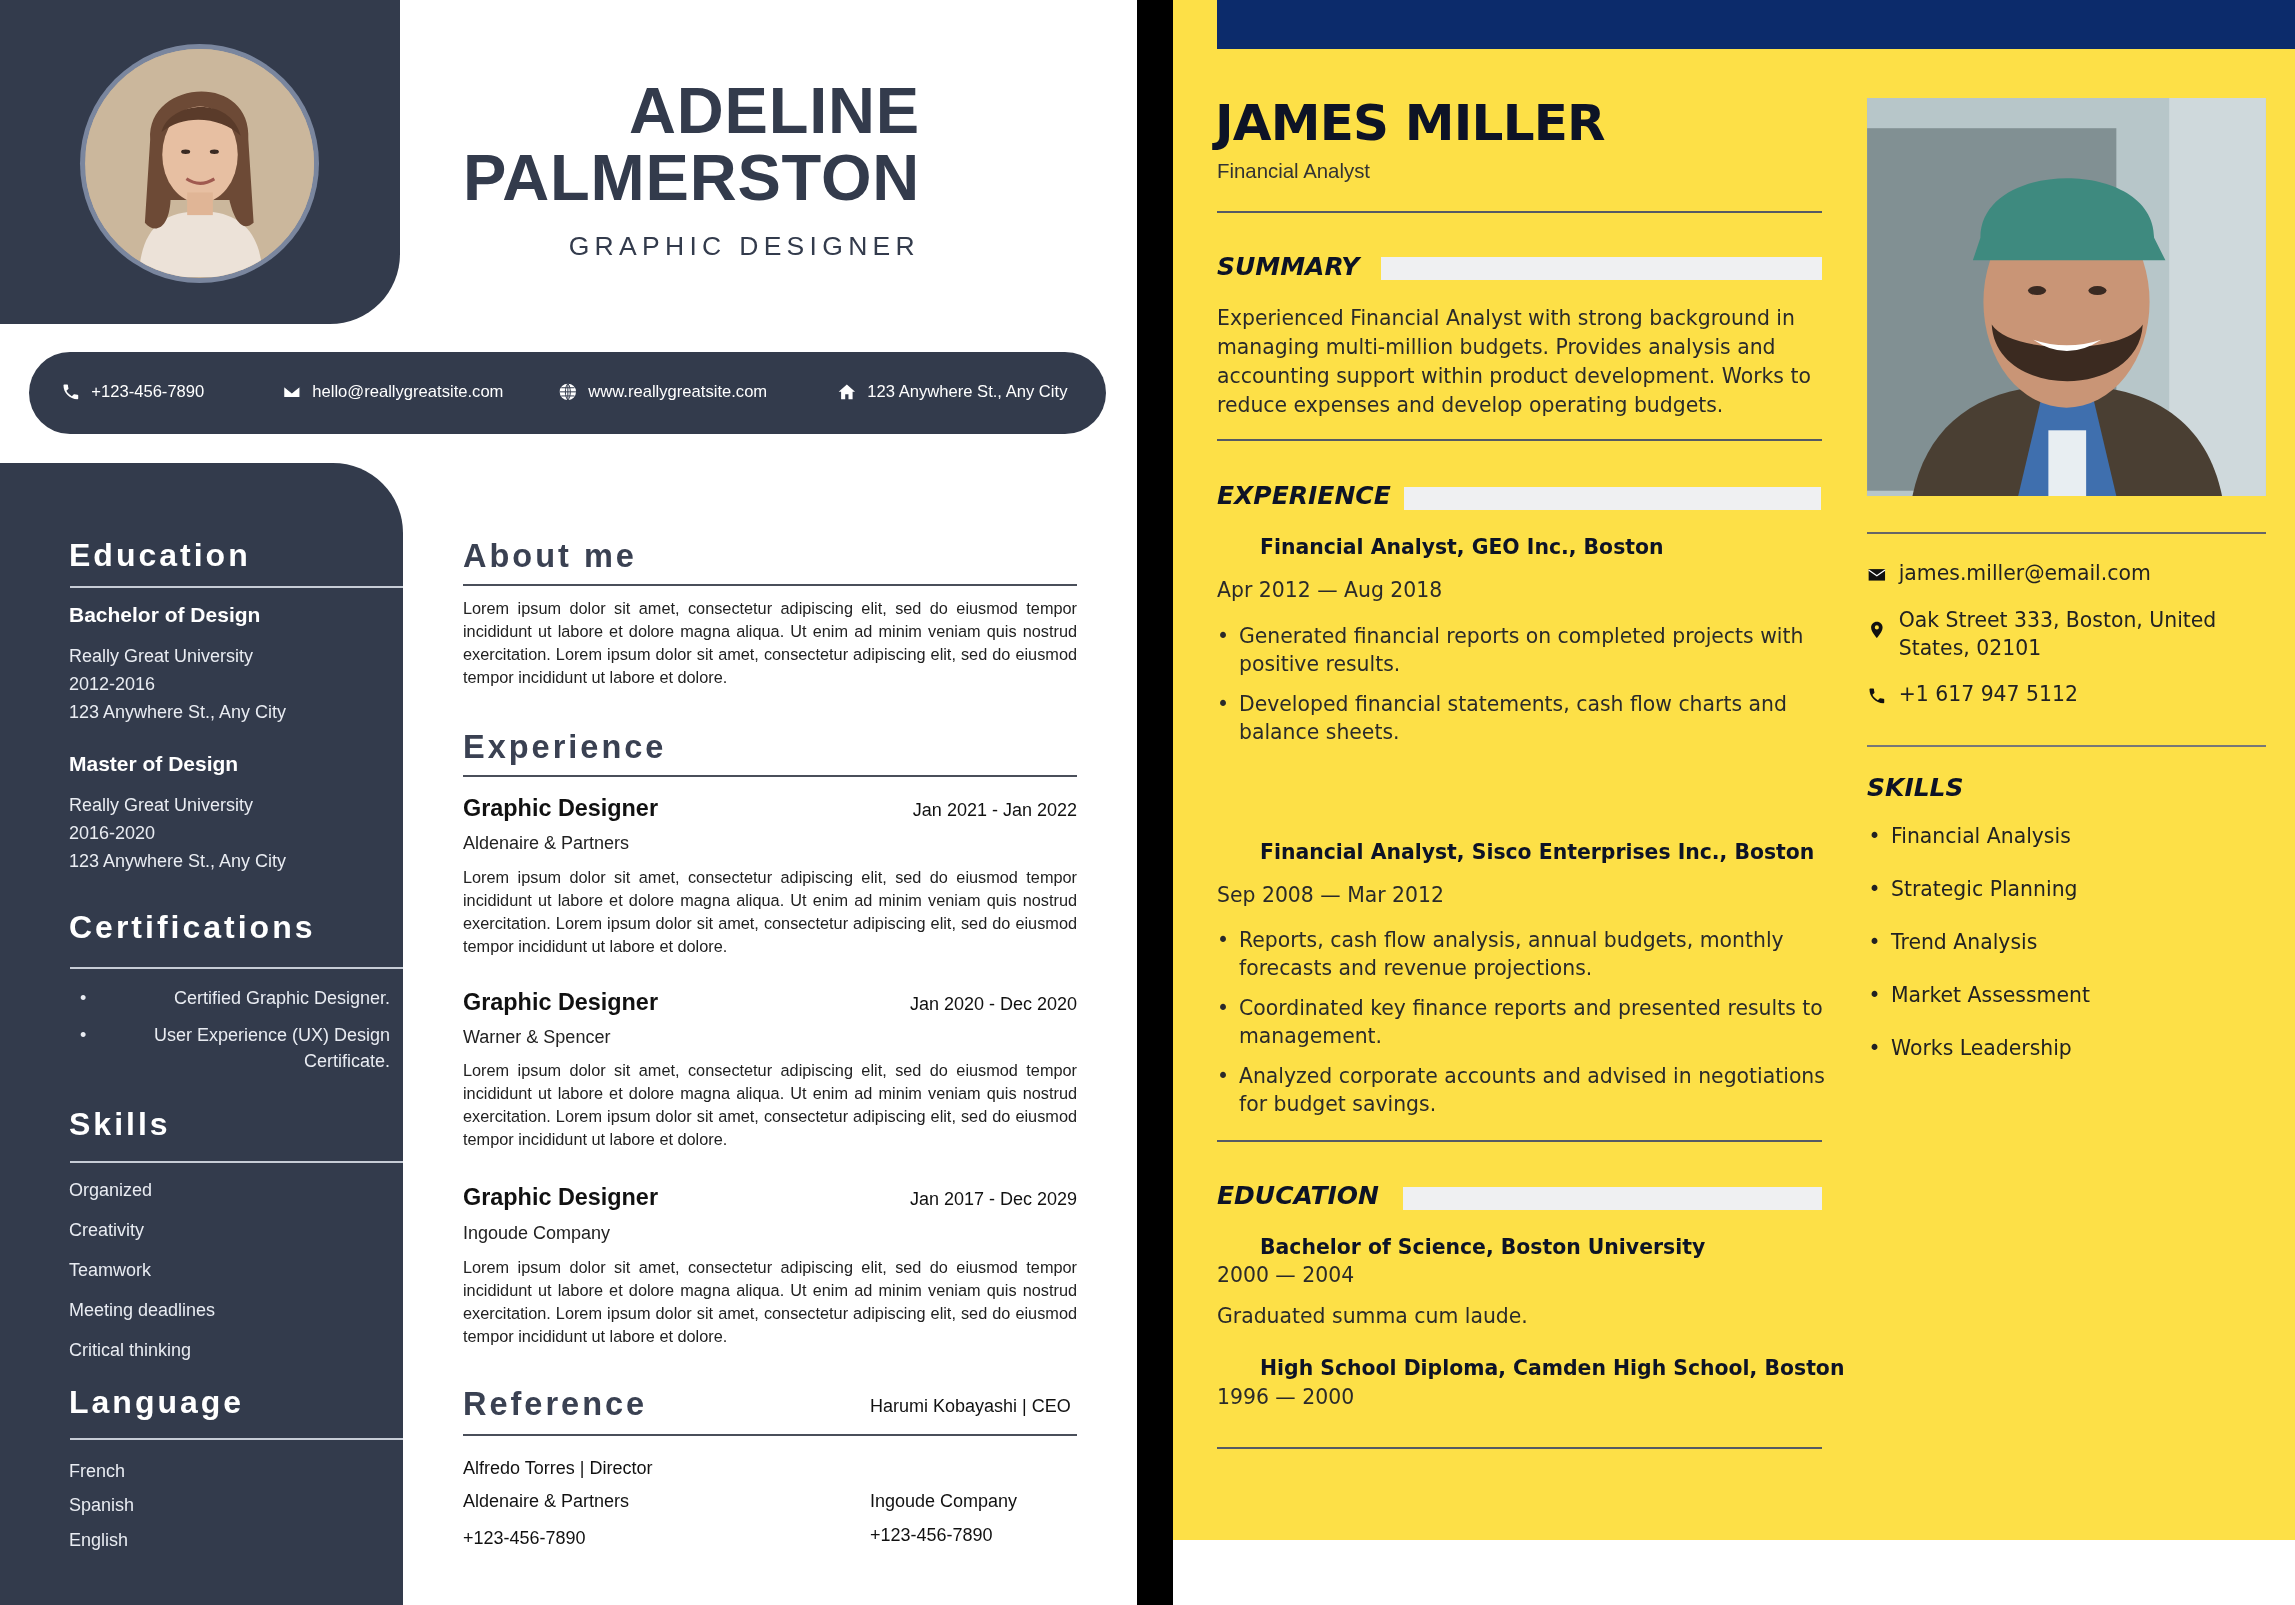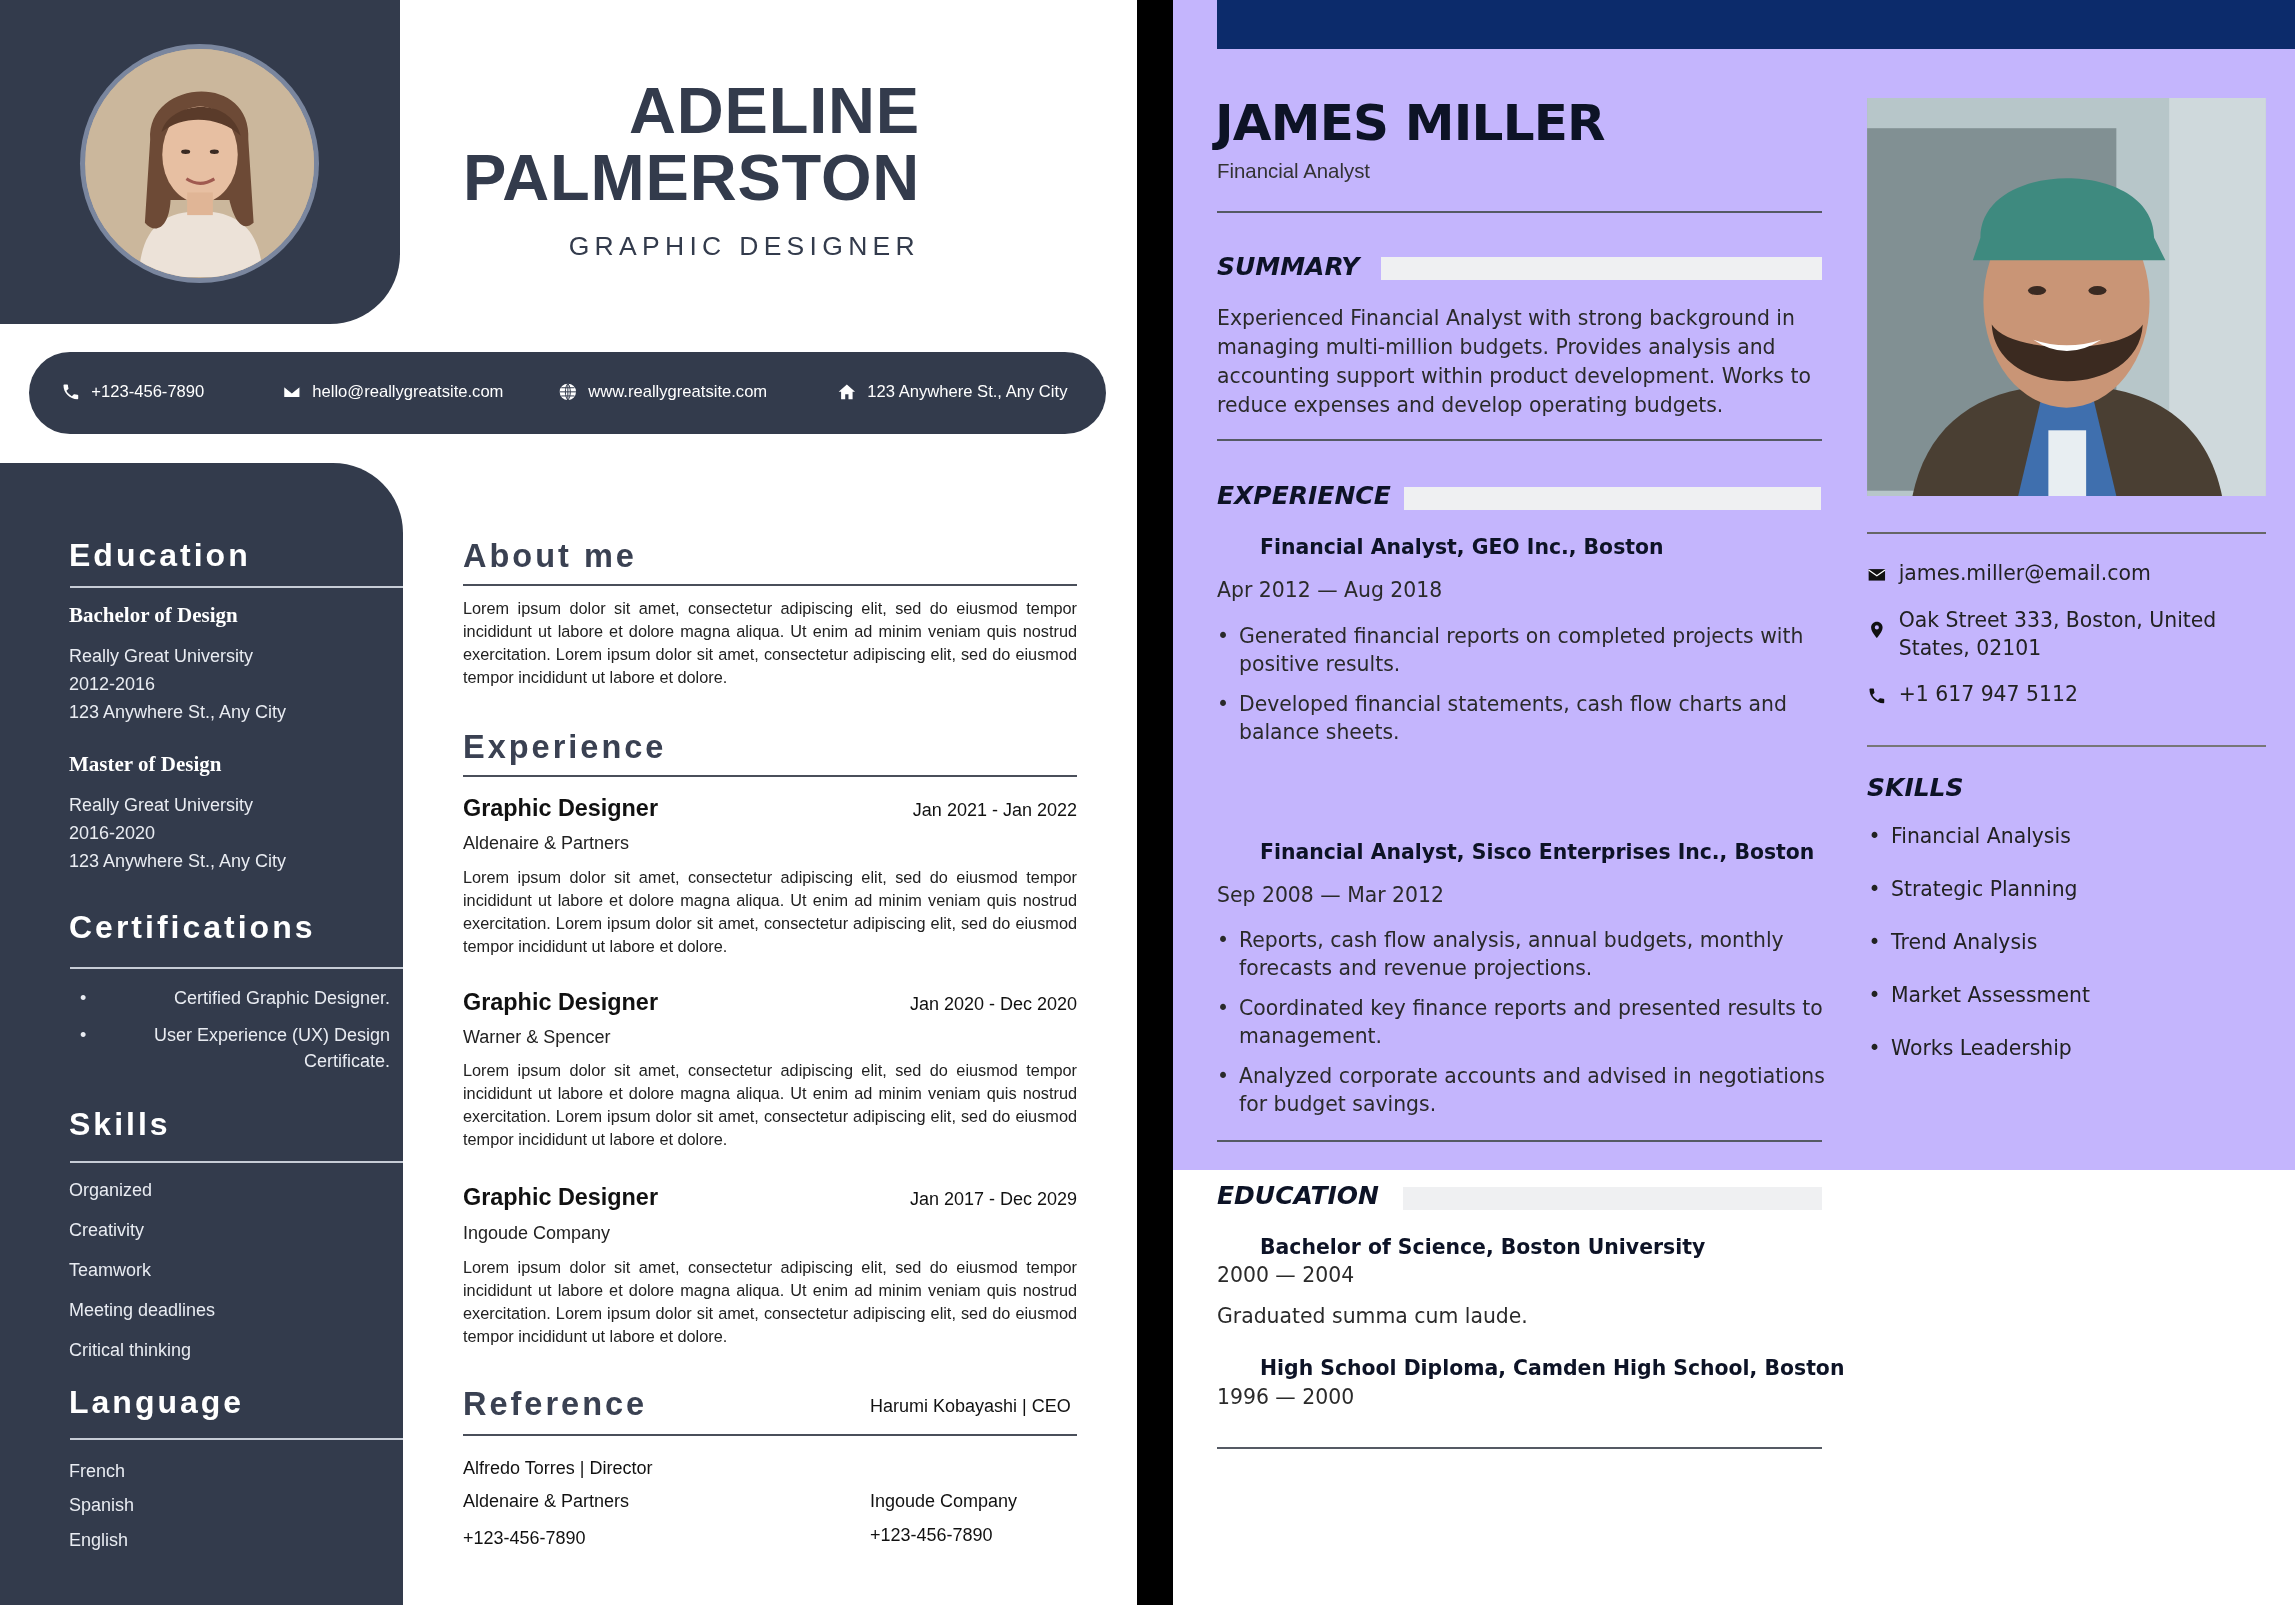--- a/index.html
+++ b/index.html
@@ -17,39 +17,39 @@
   .l-name { font-family: "Liberation Sans", sans-serif; font-weight: 700; font-size: 65px; line-height: 67px; color: #333b4c; letter-spacing: 0.8px; }
   .l-title { font-size: 26.5px; letter-spacing: 5.3px; color: #333b4c; margin-top: 19.7px; }
 
   #contact-bar { left: 29px; top: 352px; width: 1077px; height: 82px; border-radius: 42px; display: flex; align-items: center; padding-left: 32px; }
   .c-item { display: flex; align-items: center; color: #ffffff; font-size: 16.6px; position: absolute; top: 30px; }
   .c-item svg { width: 19.7px; height: 19.7px; margin-right: 10.6px; fill: #ffffff; }
 
   #sidebar { left: 0; top: 463px; width: 403px; height: 1142px; border-top-right-radius: 70px; color: #ffffff; }
   .sb-h { position: absolute; left: 69px; font-size: 32px; font-weight: 700; letter-spacing: 3px; color: #ffffff; }
   .sb-rule { position: absolute; left: 70px; width: 333px; height: 1.5px; background: #c7ccd6; }
-  .sb-sub { position: absolute; left: 69px; font-size: 21px; font-weight: 700; color: #ffffff; font-family: Liberation Serif, serif; }
+  .sb-sub { position: absolute; left: 69px; font-size: 21px; font-weight: 700; color: #ffffff; }
   .sb-txt { position: absolute; left: 69px; font-size: 18px; color: #e9ecf2; line-height: 28px; }
   .sb-bullets { position: absolute; left: 80px; font-size: 18px; color: #e9ecf2; line-height: 26px; width: 310px; }
   .sb-bullets li { padding-left: 23px; position: relative; list-style: none; margin-bottom: 10.6px; }
   .sb-bullets li::before { content: "•"; position: absolute; left: 0; top: 0; }
 
   .mh { position: absolute; left: 463px; font-size: 32.5px; font-weight: 700; letter-spacing: 3px; color: #3a4152; }
   .mrule { position: absolute; left: 463px; width: 614px; height: 2.3px; background: #4a4f5a; }
   .para { position: absolute; left: 463px; width: 614px; font-size: 16.3px; line-height: 23px; color: #222; text-align: justify; }
   .job-t { position: absolute; left: 463px; font-size: 23.4px; font-weight: 700; color: #111; }
   .job-d { position: absolute; right: 60px; font-size: 18px; color: #111; text-align: right; }
   .job-c { position: absolute; left: 463px; font-size: 18px; color: #222; }
   .ref { position: absolute; font-size: 18px; color: #111; }
 
   
   #divider { position: absolute; left: 1137px; top: 0; width: 36px; height: 1606px; background: #000000; }
 
   
-  #right-page { position: absolute; left: 1173px; top: 0; width: 1122px; height: 1170px; background: #c4b5fd; font-family: "DejaVu Sans", sans-serif; color: #222; }
+  #right-page { position: absolute; left: 1173px; top: 0; width: 1122px; height: 1540px; background: #fde047; font-family: "DejaVu Sans", sans-serif; color: #222; }
   #banner { position: absolute; left: 44px; top: 0; width: 1087px; height: 49px; background: #0c2b6b; }
   .r-name { position: absolute; left: 42px; top: 94px; font-size: 50px; font-weight: 700; color: #0d1326; letter-spacing: -0.8px; font-family: "DejaVu Sans", sans-serif; }
   .r-title { position: absolute; left: 44px; top: 160px; font-size: 20.4px; color: #333; font-family: "Liberation Sans", sans-serif; }
   .r-rule { position: absolute; height: 2.3px; background: #555a64; }
   .r-h { position: absolute; left: 44px; font-size: 25px; font-weight: 700; color: #0d1326; font-family: "DejaVu Sans", sans-serif; font-style: italic; }
   .r-hbar { position: absolute; height: 23px; background: #eff0f2; }
   .r-txt { position: absolute; left: 44px; width: 605px; font-size: 20.4px; line-height: 29px; color: #2a2a2a; }
   .r-job { position: absolute; left: 44px; font-size: 20.4px; font-weight: 700; color: #0d1326; margin-left: 43px; }
   .r-date { position: absolute; left: 44px; font-size: 20.4px; color: #2a2a2a; }
   .r-bul { position: absolute; left: 44px; width: 609px; font-size: 20.4px; line-height: 28px; color: #2a2a2a; }

